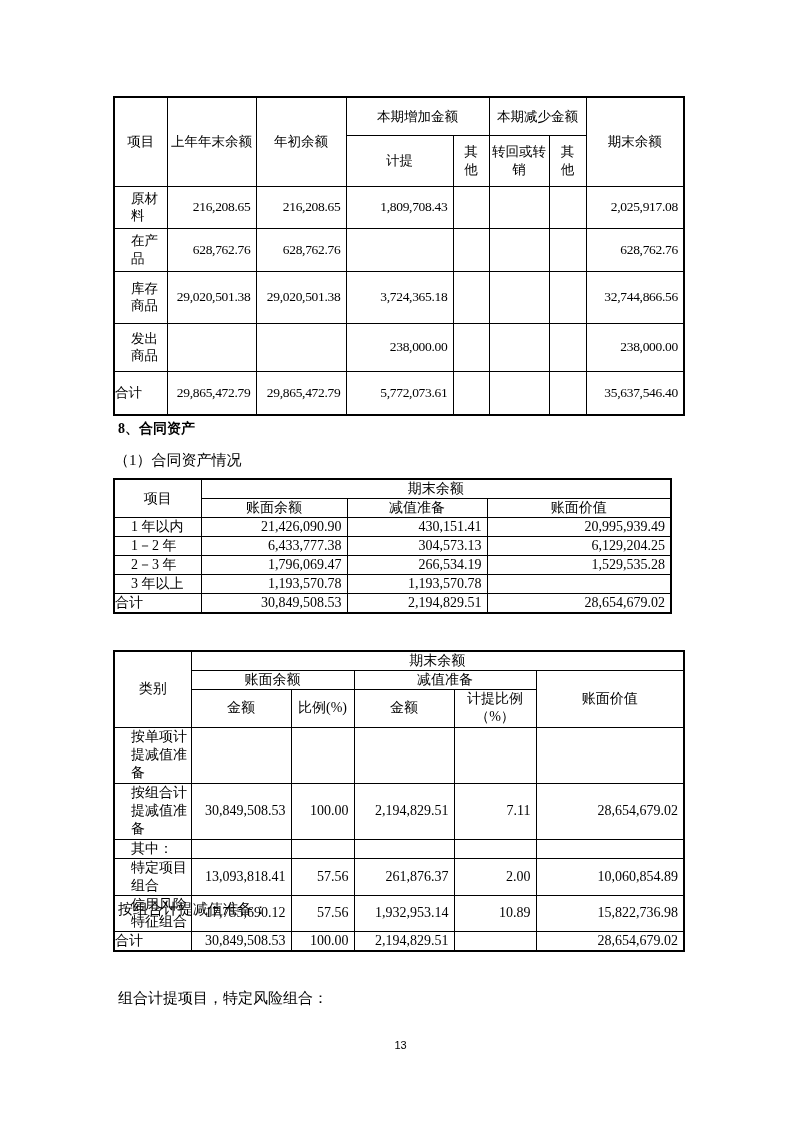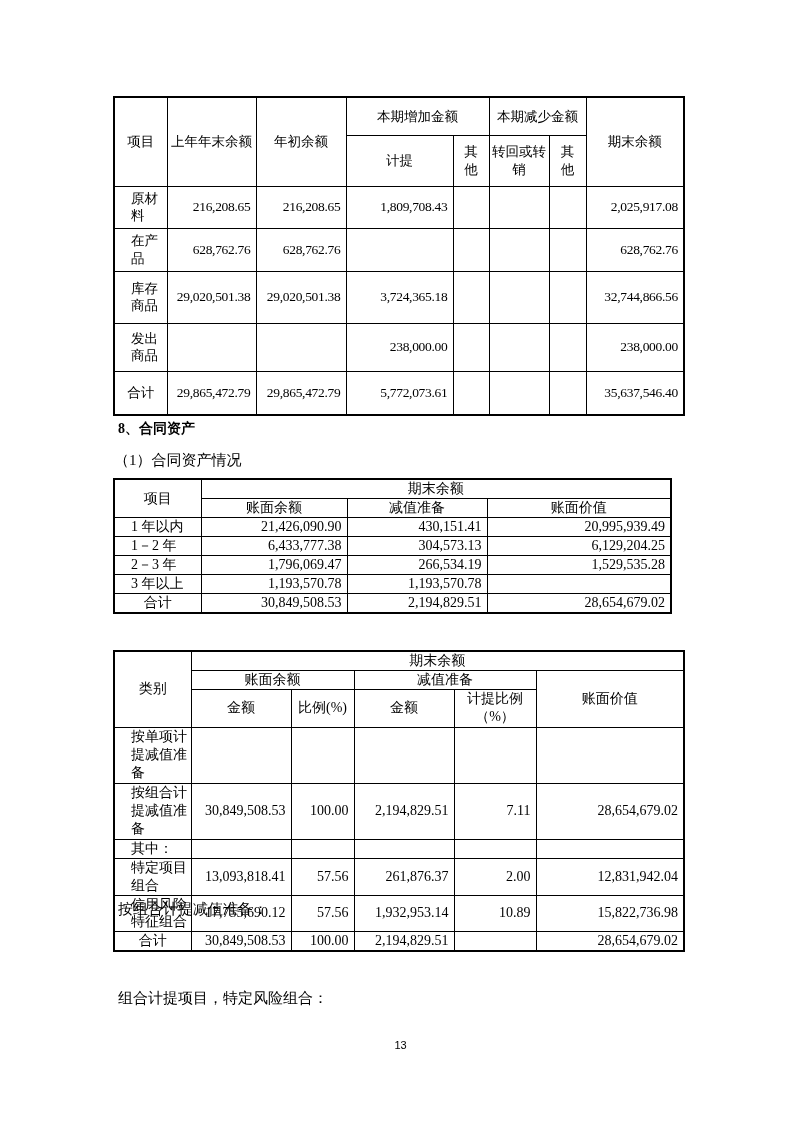--- a/index.html
+++ b/index.html
@@ -12,21 +12,21 @@
     position:absolute; border-collapse:collapse; table-layout:fixed;
     border:2px solid #000;
   }
   th,td {
     border:1px solid #000; font-weight:normal; vertical-align:middle;
     padding:0; overflow:hidden; line-height:1.28;
   }
   th { text-align:center; }
   .num { text-align:right; padding-right:5px; white-space:nowrap; }
   .lbl { text-align:left; padding-left:16px; }
-  .ctr { text-align:center; }
+  .ctr { }
   
   #t1 { left:113px; top:96px; width:570px; font-size:13.5px; }
   #t1 .num { letter-spacing:-0.3px; }
   
   #t2 { left:113px; top:478px; width:557px; font-size:14px; }
   
   #t3 { left:113px; top:650px; width:570px; font-size:14px; }
   .hd8 {
     position:absolute; left:118px; top:420px; font-size:14px; font-weight:bold;
   }
@@ -225,21 +225,21 @@
       <td class="num"></td>
       <td class="num"></td>
       <td class="num"></td>
     </tr>
     <tr style="height:36px">
       <td class="lbl">特定项目组合</td>
       <td class="num">13,093,818.41</td>
       <td class="num">57.56</td>
       <td class="num">261,876.37</td>
       <td class="num">2.00</td>
-      <td class="num">12,831,942.04</td>
+      <td class="num">10,060,854.89</td>
     </tr>
     <tr style="height:36px">
       <td class="lbl">信用风险特征组合</td>
       <td class="num">17,755,690.12</td>
       <td class="num">57.56</td>
       <td class="num">1,932,953.14</td>
       <td class="num">10.89</td>
       <td class="num">15,822,736.98</td>
     </tr>
     <tr style="height:19px">

